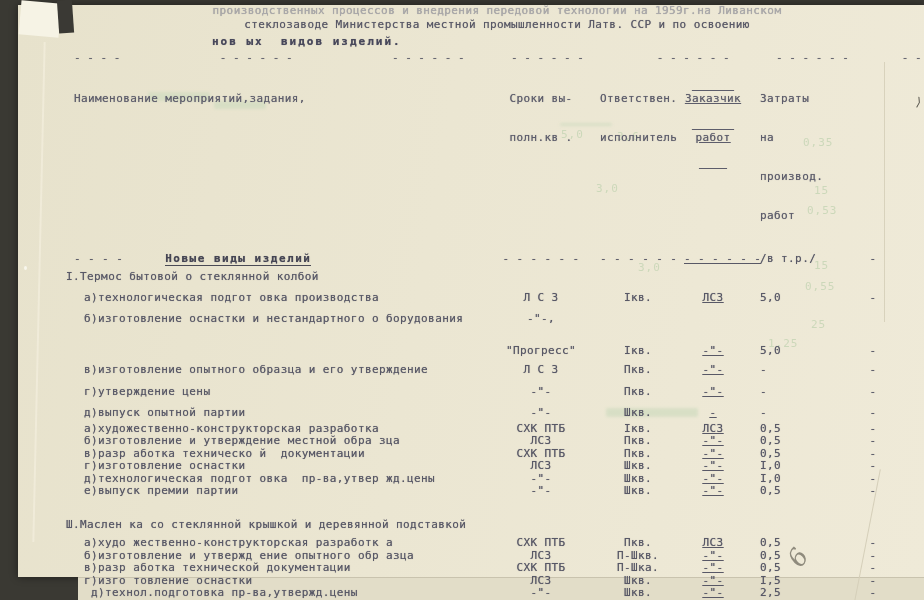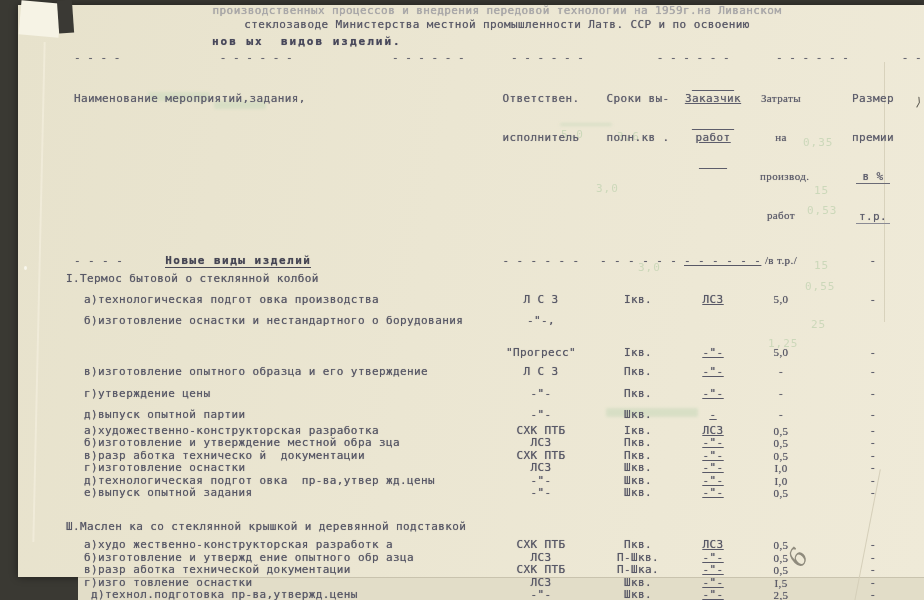--- a/index.html
+++ b/index.html
@@ -55,21 +55,21 @@
   .content div{white-space:pre;}
   .t1{color:#9b9ba2;text-align:center;margin-top:-2px;opacity:.8;}
   .t2{text-align:center;margin-top:1px;}
   .t3{font-weight:bold;color:#47475a;letter-spacing:2px;margin:4px 0 0 138px;}
   .dashrow{color:#62626d;margin-top:3px;letter-spacing:0;}
   
   .grid{display:grid;grid-template-columns:426px 100px 84px 76px 80px 80px;}
   .grid>div:nth-child(2){text-align:center;padding-right:18px;}
   .grid>div:nth-child(3){text-align:center;padding-right:8px;}
   .grid>div:nth-child(4){text-align:center;padding-right:18px;text-decoration:underline;}
-  .grid>div:nth-child(5){text-align:center;padding-right:38px;font-family:Liberation Serif, serif;}
+  .grid>div:nth-child(5){padding-right:38px;}
   .grid>div:nth-child(6){text-align:center;padding-right:14px;}
   .hdr{margin-top:2px;color:#5d5d6b;}
   .hdr .l2-indent{text-indent:42px;}
   .u{border-bottom:1px solid #6a6a76;display:inline-block;padding:0 6px;}
   .u2{border-bottom:1px solid #8a8a94;display:inline-block;padding:0 3px;}
   .nvrow{margin-top:4px;}
   .nv-head{
     font-weight:bold;color:#454553;letter-spacing:1.5px;
     border-bottom:1.5px solid #4a4a55;margin-left:42px;
   }
@@ -128,42 +128,36 @@
   <div class="t2">стеклозаводе Министерства местной промышленности Латв. ССР и по освоению</div>
   <div class="t3">нов ых  видов изделий.</div>
 
   <div class="dashrow">- - - -               - - - - - -               - - - - - -       - - - - - -           - - - - - -       - - - - - -        - -</div>
 
   <div class="grid hdr">
     <div>
       <div>Наименование мероприятий,задания,</div>
     </div>
     <div>
+      <div>Сроки вы-</div>
+      <div>полн.кв .</div>
+    </div>
+    <div>
       <div>Ответствен.</div>
       <div>исполнитель</div>
-    </div>
-    <div>
-      <div>Сроки вы-</div>
-      <div>полн.кв .</div>
     </div>
     <div>
       <div>Заказчик</div>
       <div>работ</div>
     </div>
     <div>
       <div>Затраты</div>
       <div>на</div>
       <div>производ.</div>
       <div>работ</div>
-    </div>
-    <div>
-      <div>Размер</div>
-      <div>премии</div>
-      <div><span class="u">в %</span></div>
-      <div><span class="u2">т.р.</span></div>
     </div>
   </div>
 
   <div class="grid nvrow">
     <div><span>- - - -</span><span class="nv-head">Новые виды изделий</span></div>
     <div>- - - - - -</div>
     <div>- - - - - -</div>
     <div>- - - - - -</div>
     <div>/в т.р./</div>
     <div>-</div>
@@ -255,21 +249,21 @@
   </div>
   <div class="grid row compact">
     <div class="cname">д)технологическая подгот овка  пр-ва,утвер жд.цены</div>
     <div>-"-</div>
     <div>Шкв.</div>
     <div>-"-</div>
     <div>I,0</div>
     <div>-</div>
   </div>
   <div class="grid row compact">
-    <div class="cname">е)выпуск опытной задания</div>
+    <div class="cname">е)выпуск премии партии</div>
     <div>-"-</div>
     <div>Шкв.</div>
     <div>-"-</div>
     <div>0,5</div>
     <div>-</div>
   </div>
 
   <div class="sec-title sec3-title">Ш.Маслен ка со стеклянной крышкой и деревянной подставкой</div>
 
   <div class="grid row compact">

